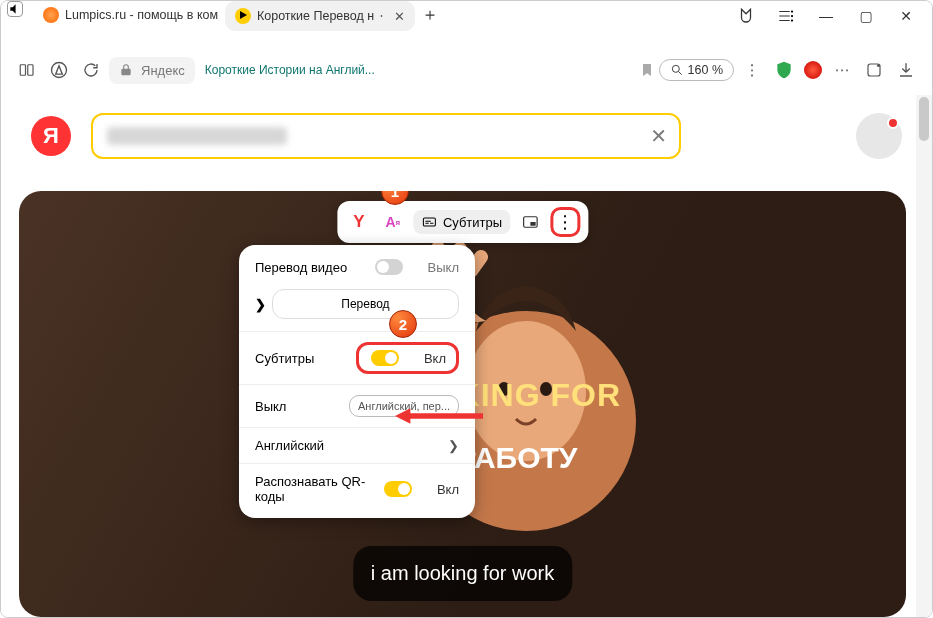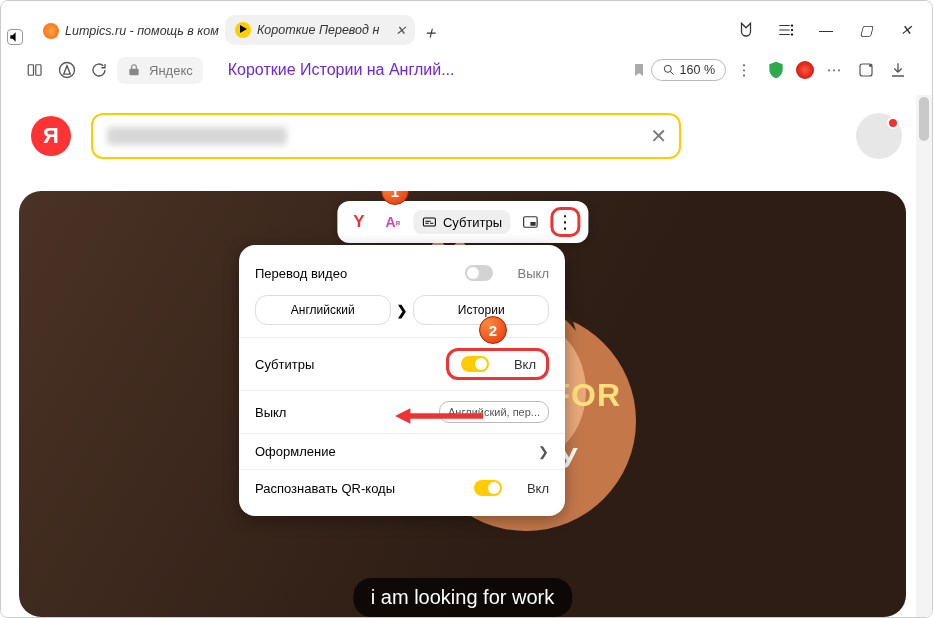--- a/index.html
+++ b/index.html
@@ -10,25 +10,24 @@
   background: #fff;
   overflow: hidden;
   position: relative;
   border: 1px solid #ccc;
   border-radius: 8px;
 }
 
 
 .titlebar {
   display: flex;
-  align-items: flex-end;
+  align-items: flex-start;
   height: 44px;
   background: #fff;
   padding: 0 6px;
-  font-style: italic;
 }
 .tab {
   display: flex;
   align-items: center;
   gap: 6px;
   padding: 6px 10px;
   border-radius: 10px;
   font-size: 12.5px;
   color: #333;
   max-width: 190px;
@@ -40,38 +39,38 @@
 .tab .favicon { width: 16px; height: 16px; flex: none; border-radius: 50%; }
 .tab .x { margin-left: 4px; color: #555; font-size: 13px; }
 .sound-icon { width: 16px; height: 16px; border-radius: 4px; border: 1px solid #999; display: flex; align-items: center; justify-content: center; margin-right: 10px; font-size: 10px; }
 .newtab { width: 26px; height: 26px; display: flex; align-items: center; justify-content: center; font-size: 17px; color: #333; border-radius: 6px; }
 .spacer { flex: 1; }
 .win-btn { width: 40px; height: 30px; display: flex; align-items: center; justify-content: center; color: #333; font-size: 14px; }
 .toolbar {
   display: flex;
   align-items: center;
   gap: 4px;
-  padding: 6px 20px;
+  padding: 6px 12px;
   height: 50px;
   border-bottom: 0;
 }
 .tbtn {
   width: 28px; height: 28px;
   display: flex; align-items: center; justify-content: center;
   color: #555; font-size: 15px;
 }
 .addr-pill {
   display: flex; align-items: center; gap: 8px;
   background: #f3f3f3;
   border-radius: 8px;
   padding: 6px 10px;
   font-size: 13px;
   color: #777;
 }
-.addr-title { font-size: 16px; color: #6d28d9; margin-left: 21px; }
+.addr-title { font-size: 12px; color: #0f766e; margin-left: 6px; }
 .zoom-pill {
   display: flex; align-items: center; gap: 4px;
   border: 1px solid #bbb; border-radius: 18px;
   padding: 3px 10px; font-size: 12.5px; color: #333;
 }
 .shield-icon { color: #2fa84f; }
 .opera-icon {
   width: 22px; height: 22px; border-radius: 50%;
   background: radial-gradient(#ff5a3c, #c80000);
   border: 2px solid #fff;
@@ -114,21 +113,21 @@
   border-radius: 22px;
   background: linear-gradient(120deg, #4a3225, #2d1d14 60%);
   overflow: hidden;
 }
 .char {
   position: absolute; right: 220px; top: 20px; width: 320px; height: 340px;
 }
 .caption { position: absolute; left: 0; right: 0; text-align: center; }
 .cap1 { top: 186px; color: #ffe07a; font-weight: 900; font-size: 32px; letter-spacing: 1px; font-family: "Arial Black", Arial; }
 .cap2 { top: 250px; color: #fff; font-weight: 900; font-size: 30px; font-family: "Arial Black", Arial; }
-.bubble { position: absolute; bottom: 0; left: 50%; transform: translateX(-50%); background: rgba(0,0,0,.7); color: #fff; padding: 8px 18px; border-radius: 18px; font-size: 20px; }
+.bubble { position: absolute; bottom: 16px; left: 50%; transform: translateX(-50%); background: rgba(0,0,0,.7); color: #fff; padding: 16px 18px; border-radius: 18px; font-size: 20px; }
 
 
 .vid-toolbar {
   position: absolute; top: 10px; left: 50%; transform: translateX(-50%);
   background: #fff; border-radius: 12px;
   display: flex; align-items: center; gap: 6px; padding: 6px 8px;
   box-shadow: 0 2px 8px rgba(0,0,0,.25);
 }
 .vtbtn { width: 28px; height: 28px; display: flex; align-items: center; justify-content: center; font-size: 14px; color: #333; border-radius: 6px; }
 .subs-btn { display: flex; align-items: center; gap: 6px; padding: 4px 8px; border-radius: 8px; background: #efefef; font-size: 13px; }
@@ -139,23 +138,23 @@
 .callout {
   position: absolute; width: 28px; height: 28px; border-radius: 50%;
   background: radial-gradient(circle at 30% 25%, #ff8a3d, #e3350d);
   color: #fff; font-weight: bold; display: flex; align-items: center; justify-content: center;
   font-size: 15px; border: 1px solid #a52200;
 }
 
 
 .panel {
   position: absolute; top: 54px; left: 220px;
-  width: 326px; background: #fff; border-radius: 16px;
+  width: 236px; background: #fff; border-radius: 16px;
   box-shadow: 0 4px 16px rgba(0,0,0,.35);
-  padding: 10px 0;
+  padding: 4px 0;
   font-size: 13px;
 }
 .panel-row { display: flex; align-items: center; justify-content: space-between; padding: 10px 16px; border-top: 1px solid #eee; }
 .panel-row:first-child { border-top: 0; }
 .toggle {
   width: 28px; height: 16px; border-radius: 10px; background: #d3d3d3; position: relative; display: inline-block;
 }
 .toggle::after { content: ""; width: 12px; height: 12px; border-radius: 50%; background: #fff; position: absolute; top: 2px; left: 2px; }
 .toggle.on { background: #fc0; }
 .toggle.on::after { left: auto; right: 2px; }
@@ -329,23 +328,22 @@
 
     <div class="panel">
       <div class="panel-row">
         <span>Перевод видео</span>
         <div class="toggle-wrap">
           <span class="toggle"></span>
           <span>Выкл</span>
         </div>
       </div>
       <div class="lang-row">
-        <div class="lang-btn"><span>Английский</span></div>
         <span class="lang-arrow">❯</span>
-        <div class="lang-btn"><span>Истории</span></div>
+        <div class="lang-btn"><span>Перевод</span></div>
       </div>
 
       <div class="panel-row" style="position:relative">
         <span>Субтитры</span>
         <div class="sub-highlight">
           <div class="toggle-wrap">
             <span class="toggle on"></span>
             <span style="color:#333">Вкл</span>
           </div>
         </div>
@@ -357,21 +355,21 @@
       <div class="panel-row">
         <span>Выкл</span>
         <span class="lang-pill">Английский, пер...</span>
       </div>
       <svg class="red-arrow" viewBox="0 0 80 20" width="90" height="22">
         <line x1="80" y1="10" x2="8" y2="10" stroke="#e33" stroke-width="5"></line>
         <polygon points="0,10 14,3 14,17" fill="#e33"></polygon>
       </svg>
 
       <div class="panel-row">
-        <span>Оформление</span>
+        <span>Английский</span>
         <span class="chev">❯</span>
       </div>
 
       <div class="panel-row">
         <span>Распознавать QR-коды</span>
         <div class="toggle-wrap">
           <span class="toggle on"></span>
           <span style="color:#333">Вкл</span>
         </div>
       </div>

